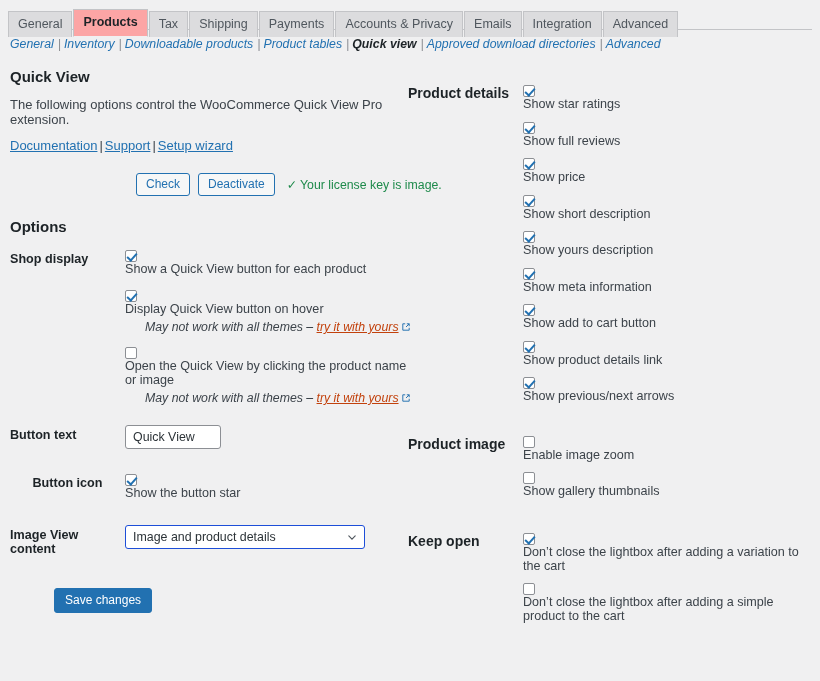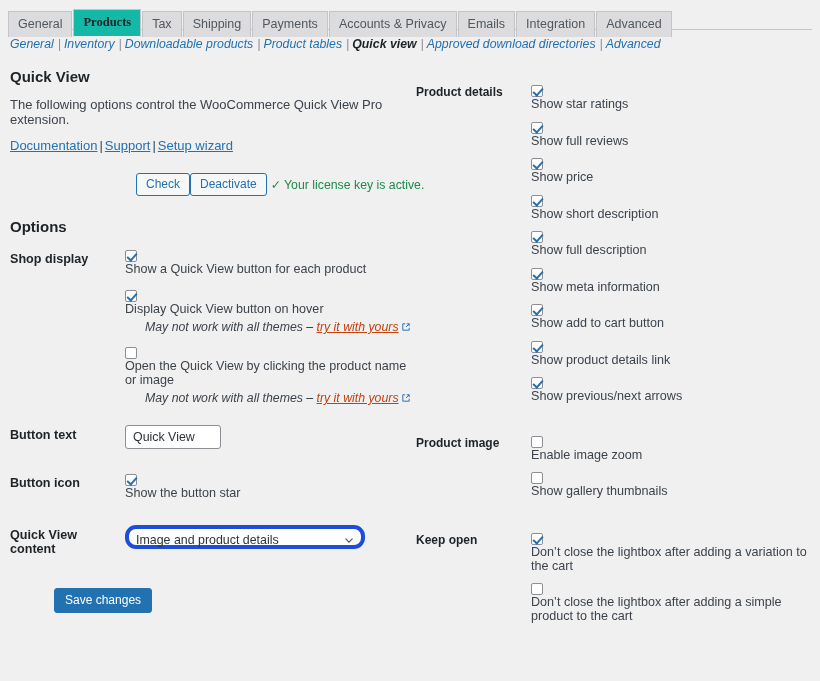--- a/index.html
+++ b/index.html
@@ -41,26 +41,25 @@
     background: #dcdcde;
     border: 1px solid #c3c4c7;
     border-bottom: none;
     color: #50575e;
     font-size: 12.5px;
     line-height: 14px;
     text-decoration: none;
     vertical-align: bottom;
   }
   .tab.active {
-    background: #14b8a6;
+    background: #fca5a5;
     font-weight: bold;
     color: #1d2327;
     border-bottom: 1px solid #f0f0f1;
     padding-bottom: 7px;
-    font-family: Liberation Serif, serif;
   }
 
   
   .subnav {
     padding: 7px 0 0 10px;
     font-size: 12.3px;
     line-height: 15px;
     color: #8c8f94;
     font-style: italic;
   }
@@ -177,20 +176,21 @@
   .btn-secondary {
     background: #f6f7f7;
     border: 1px solid #2271b1;
     border-radius: 3px;
     color: #2271b1;
     font-size: 12px;
     font-family: "Liberation Sans", sans-serif;
     padding: 3px 9px 4px 9px;
     line-height: 14px;
     cursor: pointer;
+    margin-right: 8px;
   }
   .license-status {
     color: #1e8a4b;
     font-size: 12.3px;
     margin-left: 4px;
     white-space: nowrap;
   }
   .license-status .check { margin-right: 3px; }
 
   
@@ -261,22 +261,22 @@
     font-family: "Liberation Sans", sans-serif;
     font-size: 12.4px;
     color: #2c3338;
     padding: 0 7px;
     outline: none;
   }
   .select-box {
     width: 240px;
     height: 24px;
     box-sizing: border-box;
-    border: 4px solid #1d4ed8;
-    border-radius: 11px;
+    border: 1px solid #1d4ed8;
+    border-radius: 3px;
     background: #fff;
     font-size: 12.4px;
     color: #2c3338;
     padding: 0 24px 0 7px;
     line-height: 22px;
     position: relative;
     cursor: pointer;
   }
   .select-arrow {
     position: absolute;
@@ -307,23 +307,22 @@
   }
   .rrow {
     display: flex;
     align-items: flex-start;
   }
   .rlabel {
     width: 115px;
     flex: 0 0 115px;
     font-weight: bold;
     color: #1d2327;
-    font-size: 12px;
+    font-size: 14px;
     padding-top: 1px;
-    margin-left: 8px;
   }
   .rbody { flex: 1; }
   .cb-line.r { margin-bottom: 9.5px; }
 </style>
 </head>
 <body>
 
 <div class="tab-bar" id="tab-bar"><a class="tab" href="#">General</a><a class="tab active" href="#">Products</a><a class="tab" href="#">Tax</a><a class="tab" href="#">Shipping</a><a class="tab" href="#">Payments</a><a class="tab" href="#">Accounts &amp; Privacy</a><a class="tab" href="#">Emails</a><a class="tab" href="#">Integration</a><a class="tab" href="#">Advanced</a></div>
 
 <div class="subnav" id="subnav"><a href="#" class="">General</a><span class="sep">|</span><a href="#" class="">Inventory</a><span class="sep">|</span><a href="#" class="">Downloadable products</a><span class="sep">|</span><a href="#" class="">Product tables</a><span class="sep">|</span><span class="current">Quick view</span><span class="sep">|</span><a href="#" class="">Approved download directories</a><span class="sep">|</span><a href="#" class="">Advanced</a></div>
@@ -333,21 +332,21 @@
   <div class="left-col">
 
     <h2 class="section-title">Quick View</h2>
     <p class="intro">The following options control the WooCommerce Quick View Pro extension.</p>
     <p class="links" id="resource-links"><a href="#">Documentation</a><span class="sep">|</span><a href="#">Support</a><span class="sep">|</span><a href="#">Setup wizard</a></p>
 
     <div class="license-actions">
       <button class="btn-secondary">Check</button>
       <button class="btn-secondary">Deactivate</button>
       <span class="license-status">
-        <span class="check">✓</span><span>Your license key is active.</span>
+        <span class="check">✓</span><span>Your license key is image.</span>
       </span>
     </div>
 
     <h2 class="section-title options-title">Options</h2>
 
     <div class="frow">
       <div class="flabel">Shop display</div>
       <div class="fbody" id="shop-display-options">
           <div class="cb-line">
             <span class="cbox checked"></span>
@@ -372,32 +371,32 @@
         </div>
     </div>
 
     <div class="frow" style="margin-top:8px;">
       <div class="flabel">Button text</div>
       <div class="fbody">
         <input class="text-input" type="text" value="Quick View" style="">
       </div>
     </div>
 
-    <div class="frow" style="margin-top:24px;">
+    <div class="frow" style="margin-top:24px;text-align:center;">
       <div class="flabel">Button icon</div>
       <div class="fbody">
         <div class="cb-line">
           <span class="cbox checked"></span>
           <span class="cb-label">Show the button star</span>
         </div>
       </div>
     </div>
 
     <div class="frow" style="margin-top:12px;">
-      <div class="flabel">Quick View content</div>
+      <div class="flabel">Image View content</div>
       <div class="fbody">
         <div class="select-box">
           <span>Image and product details</span>
           <svg class="select-arrow" viewBox="0 0 10 6">
             <path d="M1 1 L5 5 L9 1" fill="none" stroke="#50575e" stroke-width="1.4" stroke-linecap="round"></path>
           </svg>
         </div>
       </div>
     </div>
 
@@ -423,21 +422,21 @@
           <div class="cb-line r">
             <span class="cbox checked"></span>
             <span class="cb-label">Show price</span>
           </div>
           <div class="cb-line r">
             <span class="cbox checked"></span>
             <span class="cb-label">Show short description</span>
           </div>
           <div class="cb-line r">
             <span class="cbox checked"></span>
-            <span class="cb-label">Show full description</span>
+            <span class="cb-label">Show yours description</span>
           </div>
           <div class="cb-line r">
             <span class="cbox checked"></span>
             <span class="cb-label">Show meta information</span>
           </div>
           <div class="cb-line r">
             <span class="cbox checked"></span>
             <span class="cb-label">Show add to cart button</span>
           </div>
           <div class="cb-line r">

